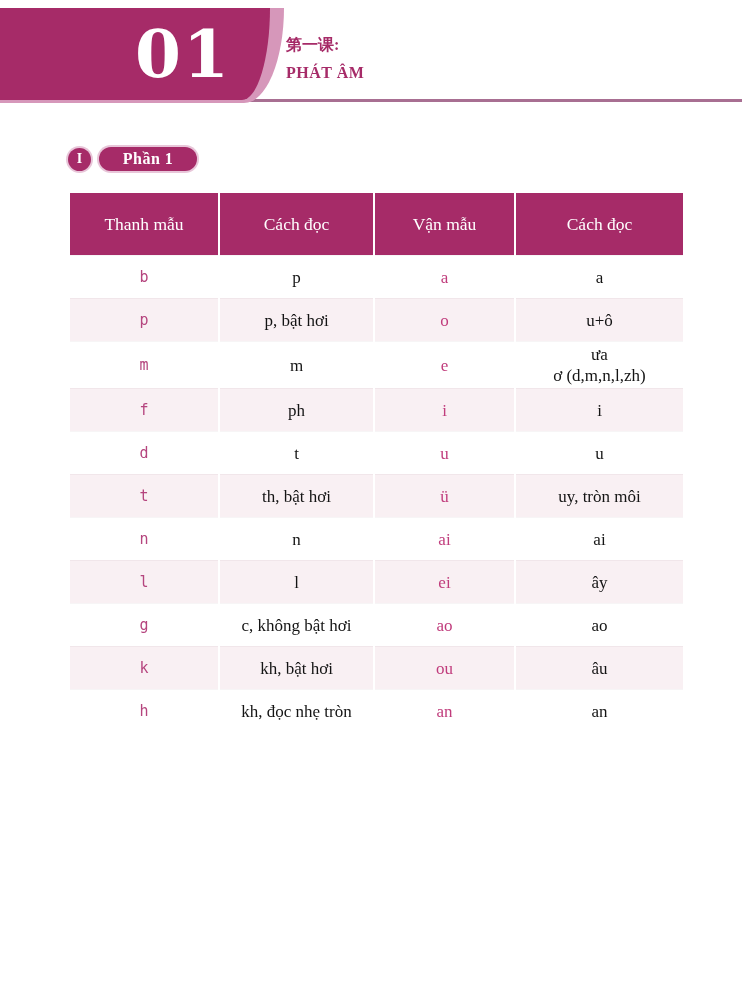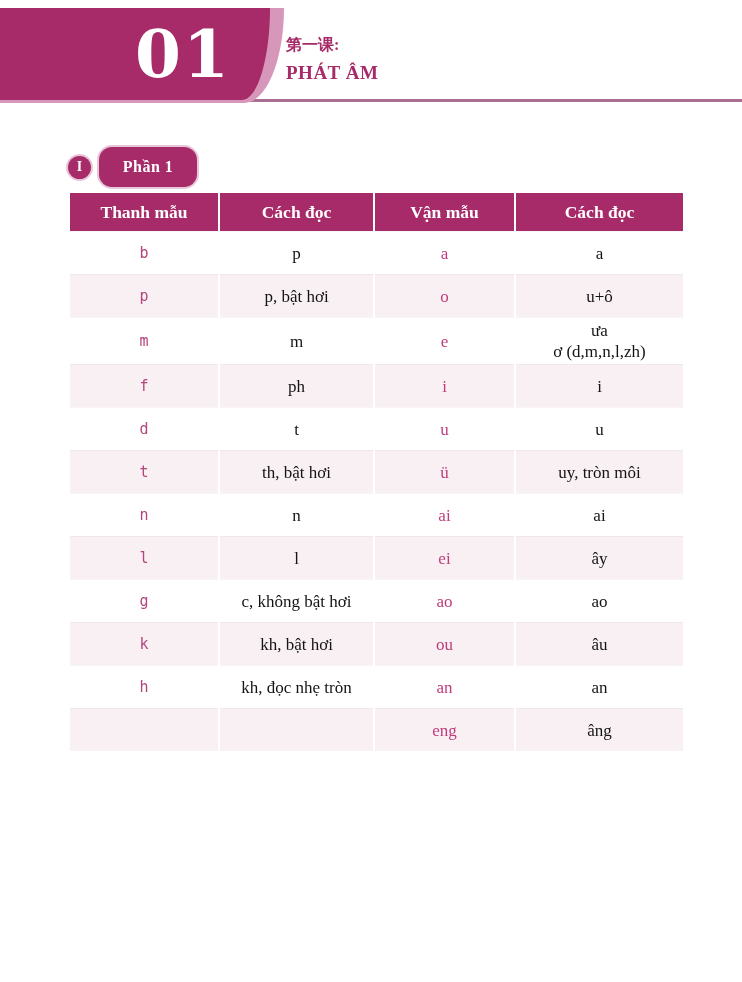--- a/index.html
+++ b/index.html
@@ -48,41 +48,41 @@
   }
   .lesson-titles{position:absolute;top:24px;left:286px;}
   .lesson-title-zh{
     color:var(--brand);
     font-size:16px;line-height:26px;
     font-weight:bold;
     font-family:"Liberation Serif", serif;
   }
   .lesson-title-vi{
     color:var(--brand);
-    font-size:19px;line-height:30px;
+    font-size:16px;line-height:30px;
     font-weight:bold;
     letter-spacing:0.5px;
     font-family:"Liberation Serif", serif;
   }
 
   
   .section-row{
     position:absolute;top:147px;left:68px;
     display:flex;align-items:center;gap:8px;
   }
   .numeral-circle{
     width:23px;height:23px;border-radius:50%;
     background:var(--brand);
     color:#fff;
     font-size:14px;font-weight:bold;
     display:flex;align-items:center;justify-content:center;
     box-shadow:0 0 0 2px rgba(214,151,186,0.55);
   }
   .section-pill{
-    min-width:70px;height:40px;padding:0 14px;
+    min-width:70px;height:24px;padding:0 14px;
     border-radius:13px;
     background:var(--brand);
     color:#fff;
     font-size:16px;font-weight:bold;
     letter-spacing:0.5px;
     display:flex;align-items:center;justify-content:center;
     box-shadow:0 0 0 2px rgba(214,151,186,0.55);
   }
 
   
@@ -94,23 +94,23 @@
     table-layout:fixed;
   }
   .pinyin-table col.c1{width:148px;}
   .pinyin-table col.c2{width:153px;}
   .pinyin-table col.c3{width:139px;}
   .pinyin-table col.c4{width:167px;}
   .pinyin-table th{
     background:var(--brand);
     color:#fff;
     height:38px;
-    font-size:17.5px;font-weight:bold;
+    font-size:17.5px;font-weight:normal;
     text-align:center;vertical-align:middle;
-    padding:0 4px;
+    padding:12px 4px;
   }
   .pinyin-table td{
     height:38px;
     text-align:center;vertical-align:middle;
     font-size:17px;color:var(--ink);
     padding:2px 6px;
     white-space:pre-line;
     line-height:21px;
     border-top:1px solid rgba(120,80,100,0.06);
   }
@@ -221,22 +221,16 @@
           <td class="col-reading">kh, bật hơi</td>
           <td class="col-final">ou</td>
           <td class="col-reading">âu</td>
         </tr>
         <tr>
           <td class="col-initial">h</td>
           <td class="col-reading">kh, đọc nhẹ tròn</td>
           <td class="col-final">an</td>
           <td class="col-reading">an</td>
         </tr>
-        <tr>
-          <td class="col-initial"></td>
-          <td class="col-reading"></td>
-          <td class="col-final">eng</td>
-          <td class="col-reading">âng</td>
-        </tr>
       </tbody>
   </table>
 
 </div>
 
 </body></html>

